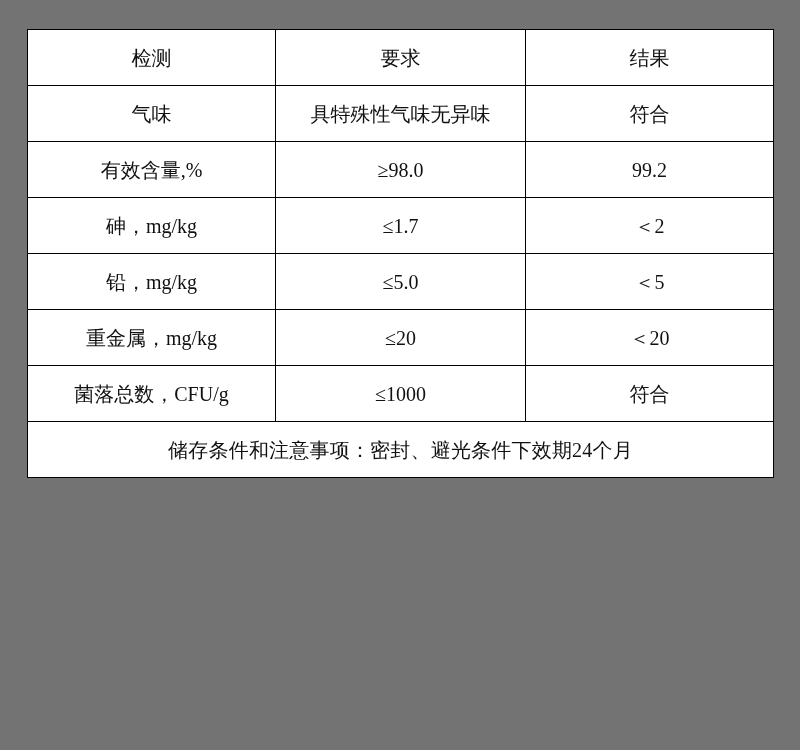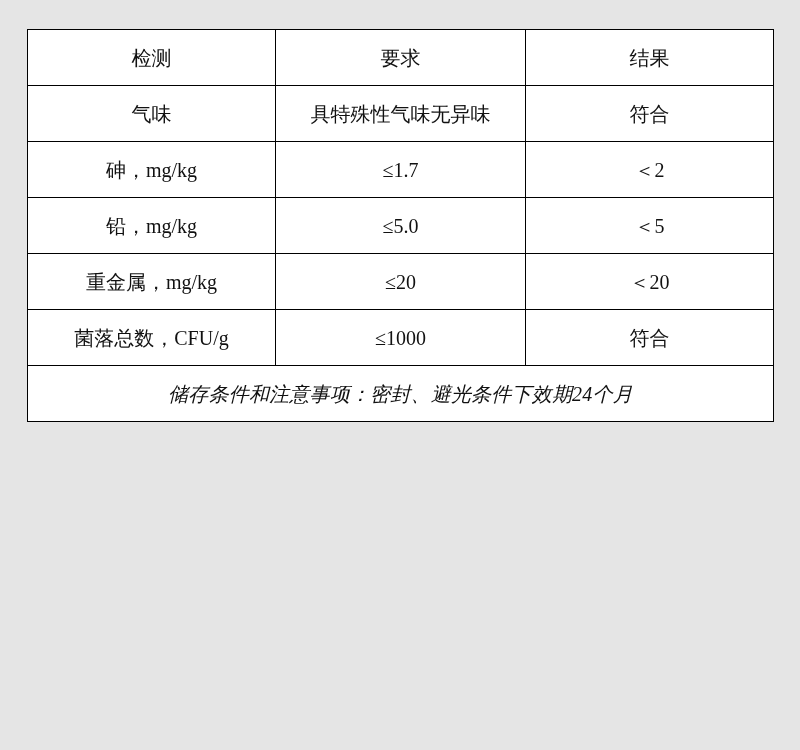--- a/index.html
+++ b/index.html
@@ -11,21 +11,21 @@
     width: 800px;
     height: 750px;
     font-family: "Liberation Serif", "DejaVu Serif", serif;
     color: #000000;
     overflow: hidden;
   }
   .page {
     position: relative;
     width: 800px;
     height: 750px;
-    background: #e5e5e5;
+    background: #737373;
     box-sizing: border-box;
   }
   .table-wrap {
     position: absolute;
     left: 27px;
     top: 29px;
     width: 746px;
   }
   table.spec {
     border-collapse: collapse;
@@ -55,21 +55,20 @@
   .footer-row td {
     height: 42px;
     text-align: left;
     font-size: 17px;
   }
   .footer-inner {
     display: block;
     padding: 2px 8px;
     white-space: nowrap;
     letter-spacing: 0.2px;
-    font-style: italic;
   }
 </style>
 </head>
 <body>
 
 <div class="page">
   <div class="table-wrap">
     <table class="spec">
       <colgroup>
         <col class="c1">
@@ -96,20 +95,31 @@
               <span class="cell-inner">气味</span>
             </td>
           <td>
               <span class="cell-inner">具特殊性气味无异味</span>
             </td>
           <td>
               <span class="cell-inner">符合</span>
             </td>
         </tr>
 
+        <tr>
+          <td>
+              <span class="cell-inner">有效含量,%</span>
+            </td>
+          <td>
+              <span class="cell-inner">≥98.0</span>
+            </td>
+          <td>
+              <span class="cell-inner">99.2</span>
+            </td>
+        </tr>
 
 
 
         <tr>
           <td>
               <span class="cell-inner">砷，mg/kg</span>
             </td>
           <td>
               <span class="cell-inner">≤1.7</span>
             </td>

